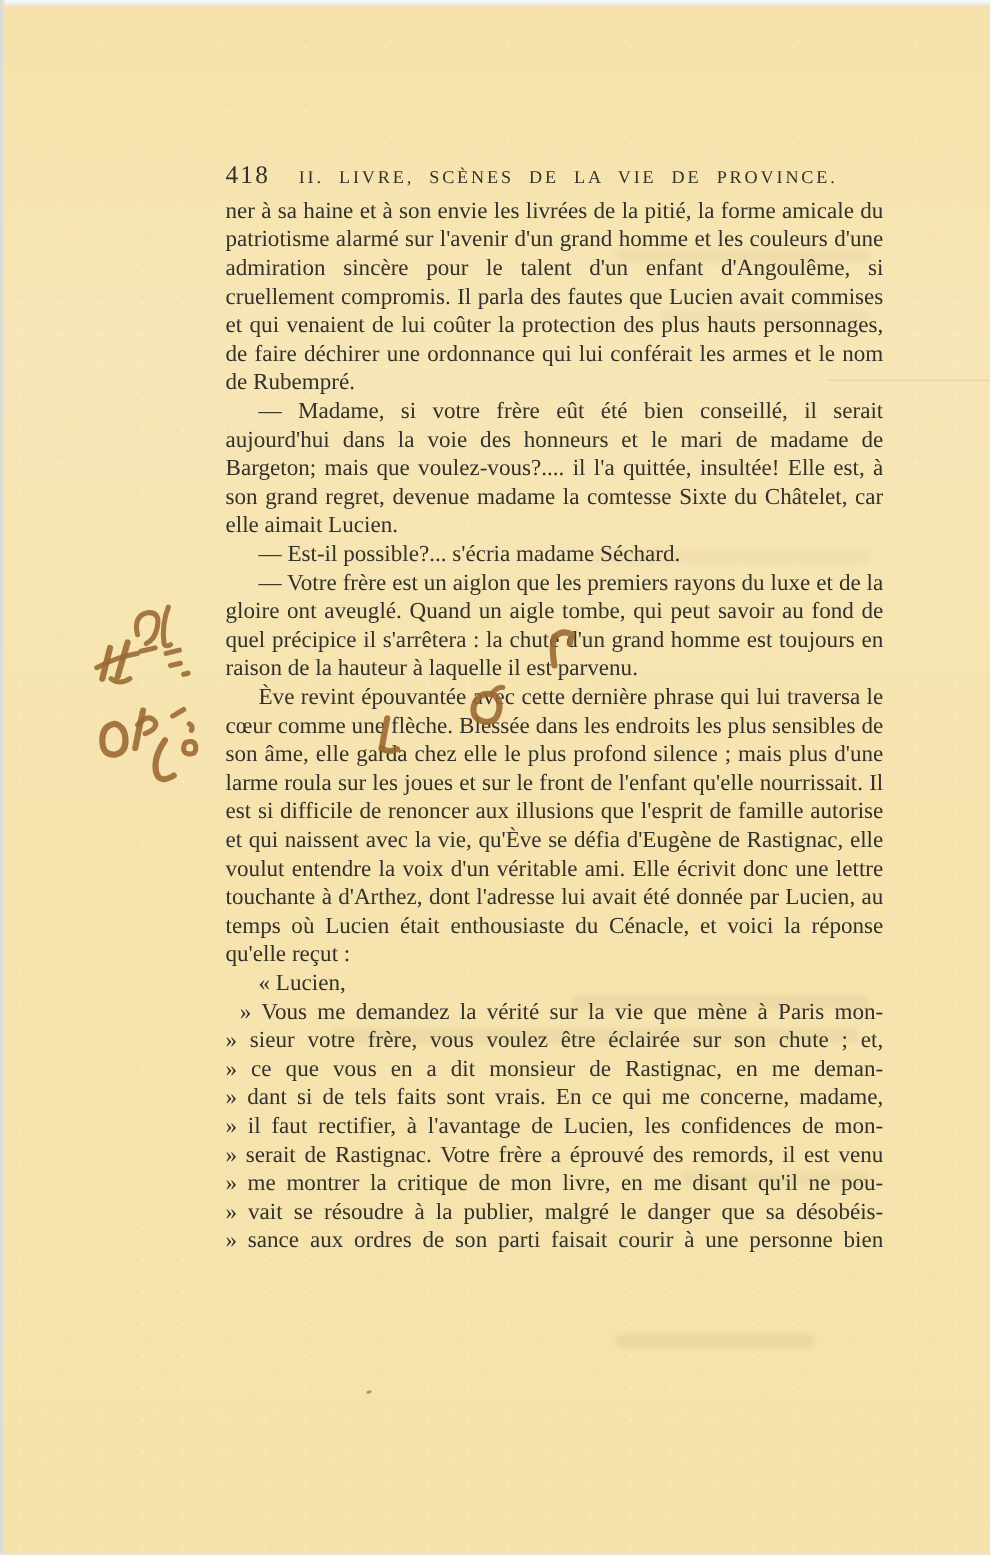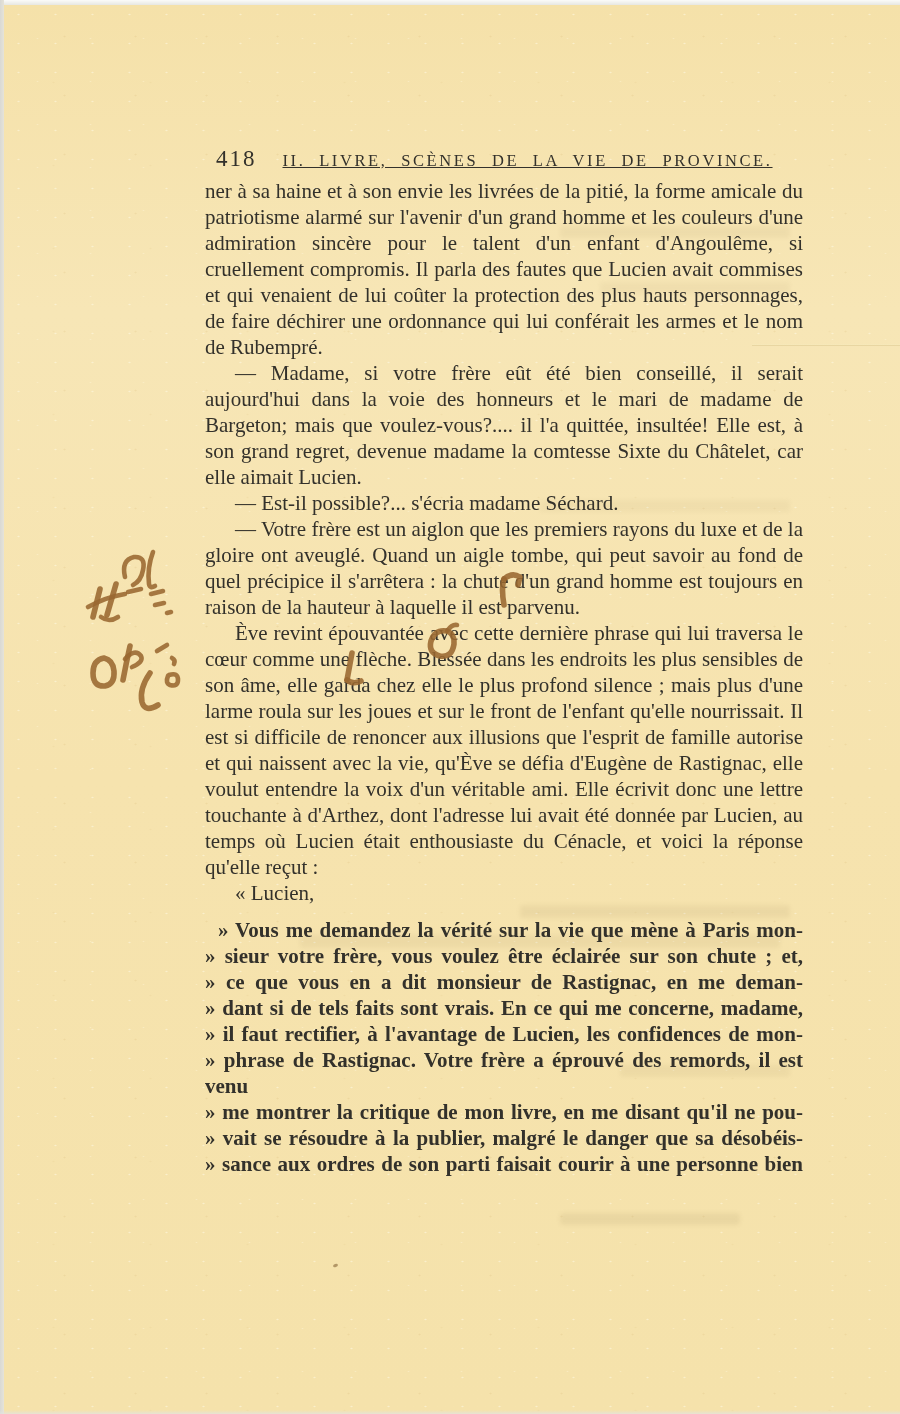--- a/index.html
+++ b/index.html
@@ -19,30 +19,30 @@
     font-family:"Liberation Serif","DejaVu Serif",serif;
     color:#33312b;
   }
   
   .edge-top{position:absolute;left:0;top:0;width:900px;height:5px;background:linear-gradient(180deg,#fbfbf9,#e7e7e2);}
   .edge-left{position:absolute;left:0;top:0;width:4px;height:1414px;background:linear-gradient(90deg,#d9d9d4,#e6e3d8);}
   .edge-bottom{position:absolute;left:0;bottom:0;width:900px;height:4px;background:linear-gradient(0deg,#e3e3de,rgba(227,227,222,0));opacity:.8;}
   .crease{position:absolute;left:752px;top:344px;width:148px;height:2px;
     background:linear-gradient(180deg,rgba(255,244,200,.8),rgba(170,140,70,.28));}
   
-  .header{position:absolute;left:216px;top:146px;width:598px;display:flex;align-items:baseline;text-align:right;}
+  .header{position:absolute;left:205px;top:146px;width:598px;display:flex;align-items:baseline;text-align:right;}
   .pageno{font-size:23px;letter-spacing:2px;}
-  .running{margin-left:26px;font-size:16.5px;letter-spacing:2.6px;word-spacing:7px;white-space:nowrap;text-decoration:underline;}
+  .running{margin-left:26px;font-size:16.5px;letter-spacing:2.6px;word-spacing:7px;white-space:nowrap;}
   
   .col{position:absolute;left:205px;top:178px;width:598px;
        font-size:21px;line-height:26px;text-align:justify;}
   .col p{margin:0;text-indent:30px;}
   .col p.cont{text-indent:0;}
   .salutation{margin:14px 0 0 0;text-indent:40px;}
-  .letter{margin-top:11px;font-weight:bold;}
+  .letter{}
   .letter-line{text-align:justify;text-align-last:justify;}
   .letter-line.first{text-indent:13px;}
   
   svg.ink{position:absolute;left:0;top:0;pointer-events:none;}
   .ink path{fill:none;stroke:#9a6830;stroke-width:4.6;stroke-linecap:round;stroke-linejoin:round;opacity:.88;}
   .ink path.thick{stroke-width:5.6;}
   
   .smudge{position:absolute;background:#8a7548;filter:blur(2.2px);border-radius:3px;}
   .speck{position:absolute;width:5px;height:3px;border-radius:50%;background:#7c5a2e;opacity:.55;transform:rotate(-20deg);}
 </style>
@@ -78,21 +78,21 @@
     <p>Ève revint épouvantée avec cette dernière phrase qui lui traversa le cœur comme une flèche. Blessée dans les endroits les plus sensibles de son âme, elle garda chez elle le plus profond silence ; mais plus d'une larme roula sur les joues et sur le front de l'enfant qu'elle nourrissait. Il est si difficile de renoncer aux illusions que l'esprit de famille autorise et qui naissent avec la vie, qu'Ève se défia d'Eugène de Rastignac, elle voulut entendre la voix d'un véritable ami. Elle écrivit donc une lettre touchante à d'Arthez, dont l'adresse lui avait été donnée par Lucien, au temps où Lucien était enthousiaste du Cénacle, et voici la réponse qu'elle reçut :</p>
 
     <p class="salutation">« Lucien,</p>
 
     <div class="letter">
       <div class="letter-line first">» Vous me demandez la vérité sur la vie que mène à Paris mon-</div>
       <div class="letter-line">» sieur votre frère, vous voulez être éclairée sur son chute ; et,</div>
       <div class="letter-line">» ce que vous en a dit monsieur de Rastignac, en me deman-</div>
       <div class="letter-line">» dant si de tels faits sont vrais. En ce qui me concerne, madame,</div>
       <div class="letter-line">» il faut rectifier, à l'avantage de Lucien, les confidences de mon-</div>
-      <div class="letter-line">» phrase de Rastignac. Votre frère a éprouvé des remords, il est venu</div>
+      <div class="letter-line">» serait de Rastignac. Votre frère a éprouvé des remords, il est venu</div>
       <div class="letter-line">» me montrer la critique de mon livre, en me disant qu'il ne pou-</div>
       <div class="letter-line">» vait se résoudre à la publier, malgré le danger que sa désobéis-</div>
       <div class="letter-line">» sance aux ordres de son parti faisait courir à une personne bien</div>
     </div>
   </div>
 
   <svg class="ink" width="900" height="1414" viewBox="0 0 900 1414">
 
     <g>
       <path class="thick" d="M100,589 L93,617"></path>

